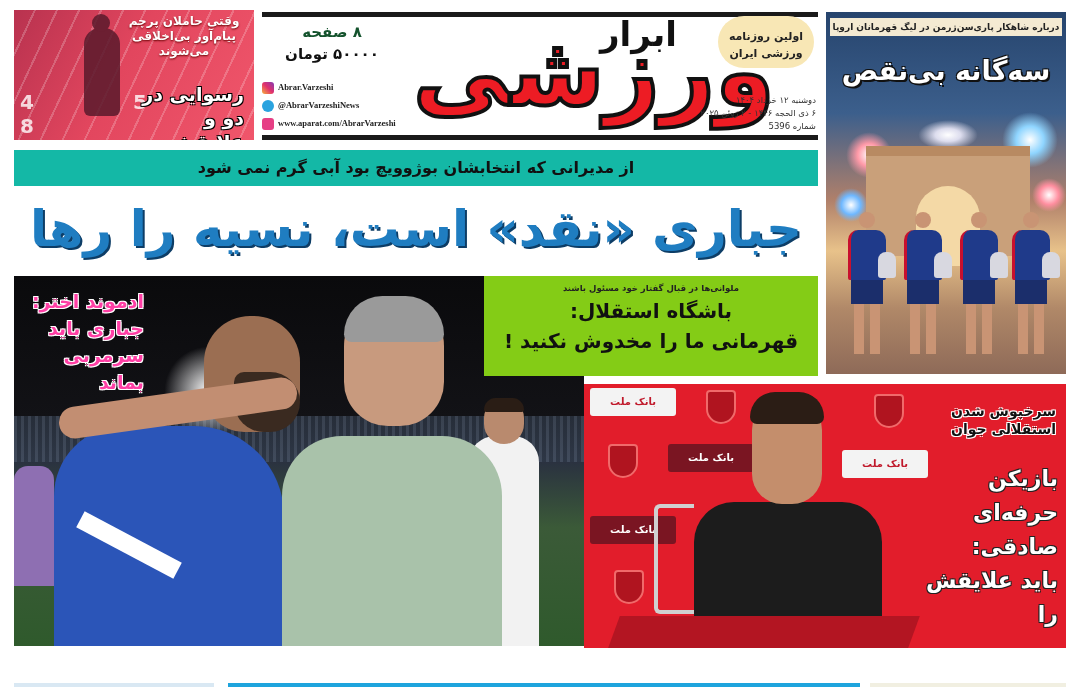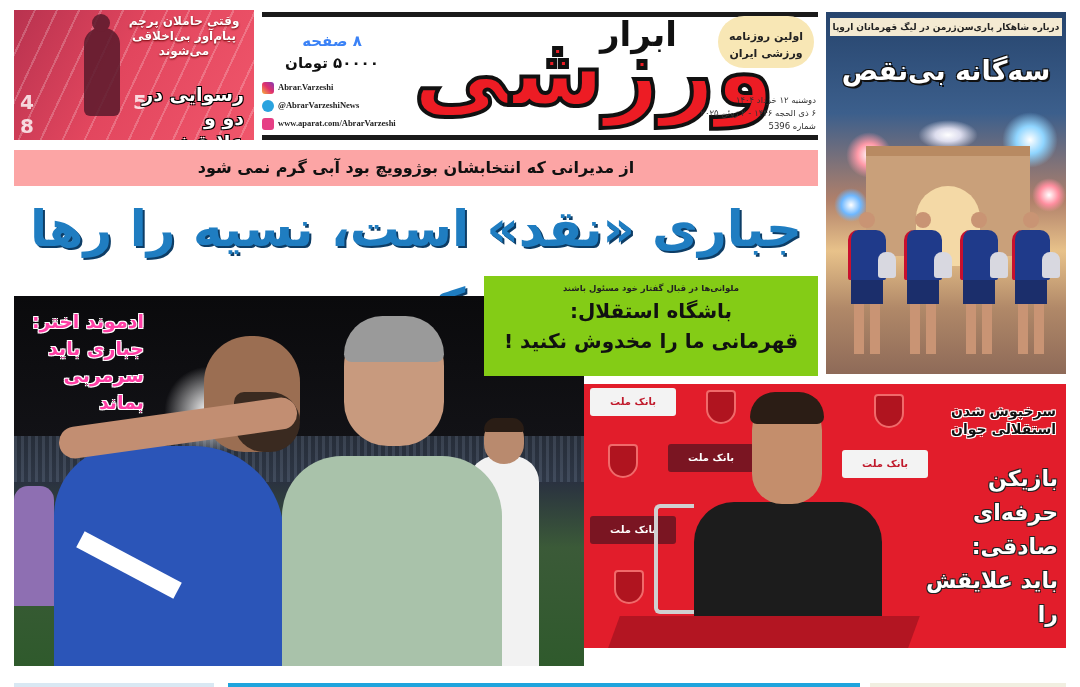--- a/index.html
+++ b/index.html
@@ -37,21 +37,21 @@
     }
     #teaser-left .headline {
       position: absolute; right: 10px; top: 72px; width: 120px; text-align: right;
       color: #fff; font: bold 19px/24px "DejaVu Sans", sans-serif; text-shadow: 1px 1px 0 #000, -1px -1px 0 #000, 1px -1px 0 #000, -1px 1px 0 #000;
     }
 
     
     .rule-top { left: 262px; top: 12px; width: 556px; height: 5px; background: #1a1a1a; }
     .rule-bottom { left: 262px; top: 135px; width: 556px; height: 5px; background: #1a1a1a; }
     #price-box { left: 262px; top: 18px; width: 140px; height: 60px; text-align: center; }
-    #price-box .pages { font: bold 15px/22px "DejaVu Sans", sans-serif; color: #3b82f6; margin-top: 12px; }
+    #price-box .pages { font: bold 15px/22px "DejaVu Sans", sans-serif; color: #14532d; margin-top: 3px; }
     #price-box .price { font: bold 15px/22px "DejaVu Sans", sans-serif; color: #111; }
     #social { left: 262px; top: 82px; width: 160px; }
     .social-row { display: flex; align-items: flex-start; height: 18px; gap: 4px; }
     .social-row .ico { width: 12px; height: 12px; border-radius: 3px; flex: 0 0 12px; }
     .ico-instagram { background: linear-gradient(45deg, #f7b23c, #e1306c, #833ab4); }
     .ico-telegram { background: #2aa3df; border-radius: 50% !important; }
     .ico-aparat { background: #e63f85; }
     .social-row .txt { font: bold 8.5px "Liberation Serif", serif; color: #222; white-space: nowrap; }
 
     #logo { left: 405px; top: 12px; width: 300px; height: 125px; }
@@ -107,35 +107,34 @@
     }
     .player { position: absolute; width: 38px; height: 150px; top: 200px; }
     .player .head { width: 16px; height: 16px; border-radius: 50%; background: #c99474; margin: 0 auto; }
     .player .shirt { width: 38px; height: 50px; background: #1f3a8a; border-radius: 10px 10px 2px 2px; margin-top: 2px; border-left: 3px solid #c8102e; }
     .player .shorts { width: 32px; height: 24px; background: #1b2e6b; margin: 0 auto; }
     .player .legs { width: 26px; height: 50px; margin: 0 auto; background: linear-gradient(90deg, #c99474 0 40%, transparent 40% 60%, #c99474 60% 100%); }
     .player .trophy { position: absolute; top: 40px; right: -10px; width: 18px; height: 26px; background: #d8d8e0; border-radius: 8px 8px 3px 3px; }
 
     
     #subhead-bar {
-      left: 14px; top: 150px; width: 804px; height: 36px; background: #fca5a5;
+      left: 14px; top: 150px; width: 804px; height: 36px; background: #14b8a6;
       text-align: center; direction: rtl; font: bold 16px/36px "DejaVu Sans", sans-serif; color: #111;
     }
     #main-headline {
       left: 14px; top: 190px; width: 804px; height: 78px; text-align: center; direction: rtl;
       font: 900 50px/78px "DejaVu Sans", sans-serif; color: #1f7dc1;
       text-shadow: 2px 2px 0 #0d3d66;
       letter-spacing: -1px;
     }
 
     
     #main-photo {
       left: 14px; top: 276px; width: 570px; height: 370px; overflow: hidden;
       background: linear-gradient(180deg, #0a0a0c 0%, #121216 38%, #2a3140 50%, #3b5a38 68%, #2f5a2c 100%);
-      margin-top: 20px;
     }
     .crowd { position: absolute; left: 0; top: 140px; width: 570px; height: 46px; background: repeating-linear-gradient(90deg, #4a5668 0 3px, #2f3948 3px 7px); opacity: 0.7; }
     .flash { position: absolute; left: 150px; top: 70px; width: 90px; height: 90px; border-radius: 50%; background: radial-gradient(circle, #fff 0%, rgba(255,255,255,0.5) 35%, rgba(255,255,255,0) 70%); }
     .player-blue {
       position: absolute; left: 40px; top: 150px; width: 230px; height: 230px;
       background: #2b55b8; border-radius: 70px 90px 0 0;
     }
     .player-blue .stripe { position: absolute; left: 20px; top: 110px; width: 110px; height: 18px; background: #fff; transform: rotate(28deg); }
     .head-blue { position: absolute; left: 190px; top: 40px; width: 96px; height: 116px; background: #9b6e52; border-radius: 46px 46px 40px 40px; }
     .head-blue .beard { position: absolute; left: 30px; top: 56px; width: 66px; height: 60px; background: #3a2a20; border-radius: 10px 30px 30px 30px; }

